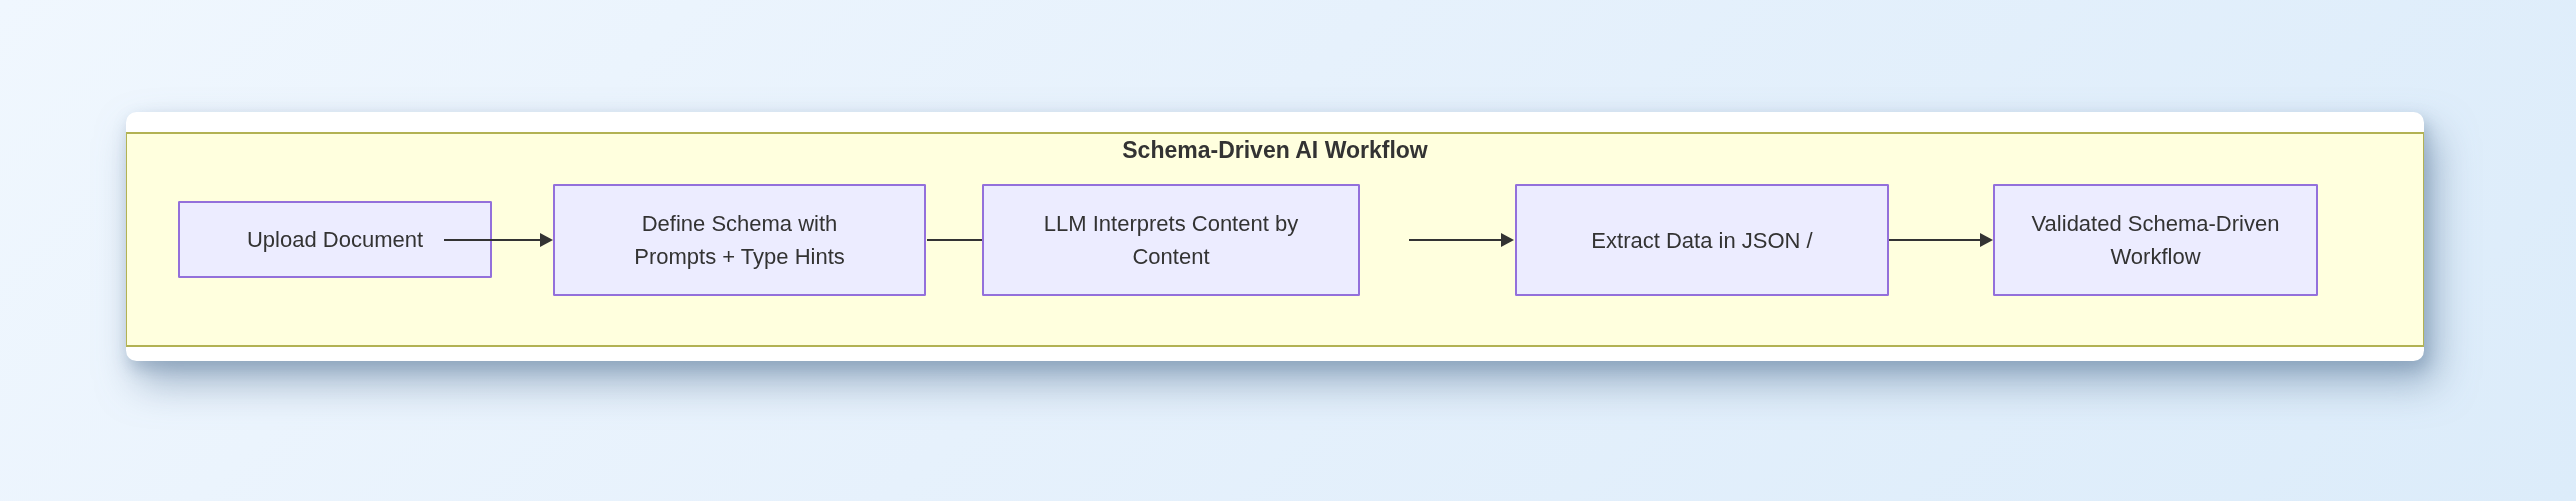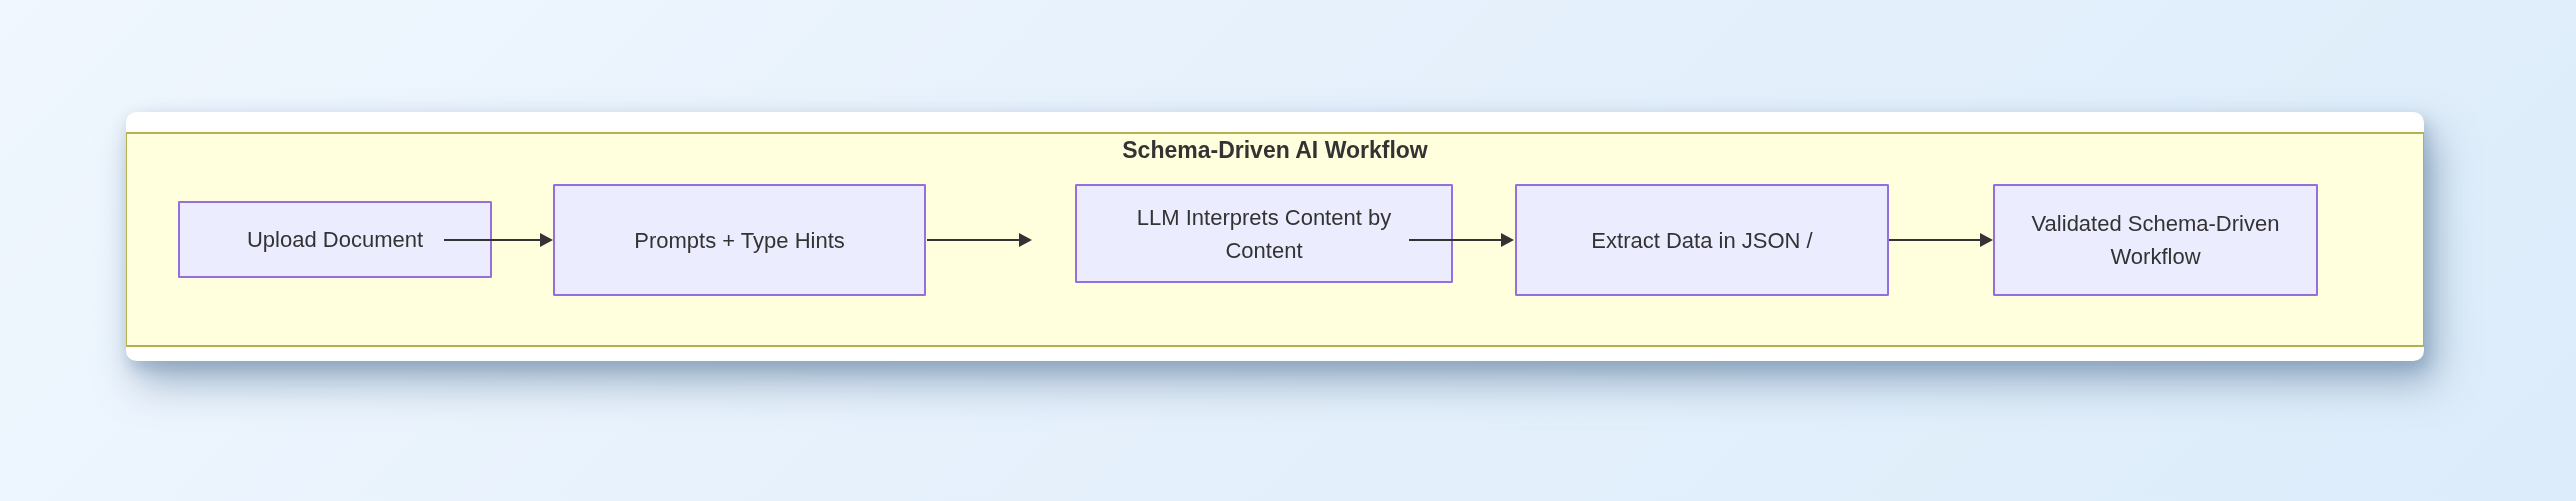--- a/index.html
+++ b/index.html
@@ -66,21 +66,21 @@
     flex-direction: column;
     align-items: center;
     justify-content: center;
     text-align: center;
     color: var(--text);
     font-size: 22px;
   }
   .node-line { display: block; line-height: 33px; white-space: nowrap; }
   .node-1 { left: 52px;  top: 89px; width: 314px; height: 77px; }
   .node-2 { left: 427px; top: 72px; width: 373px; height: 112px; }
-  .node-3 { left: 949px; top: 72px; width: 378px; height: 99px; }
+  .node-3 { left: 856px; top: 72px; width: 378px; height: 112px; }
   .node-4 { left: 1389px; top: 72px; width: 374px; height: 112px; }
   .node-5 { left: 1867px; top: 72px; width: 325px; height: 112px; }
   .edge {
     position: absolute;
     top: 120px;
     height: 15.7px;
     display: flex;
     align-items: center;
   }
   .edge-1 { left: 318px;  width: 109px; }
@@ -112,20 +112,21 @@
       <span class="node-line">Upload Document</span>
       <span class="node-line"></span>
     </div>
 
     <div class="edge edge-1">
       <div class="edge-line"></div>
       <div class="edge-head"></div>
     </div>
 
     <div class="node node-2">
+      <span class="node-line">Define Schema with</span>
       <span class="node-line">Prompts + Type Hints</span>
     </div>
 
     <div class="edge edge-2">
       <div class="edge-line"></div>
       <div class="edge-head"></div>
     </div>
 
     <div class="node node-3">
       <span class="node-line">LLM Interprets Content by</span>

